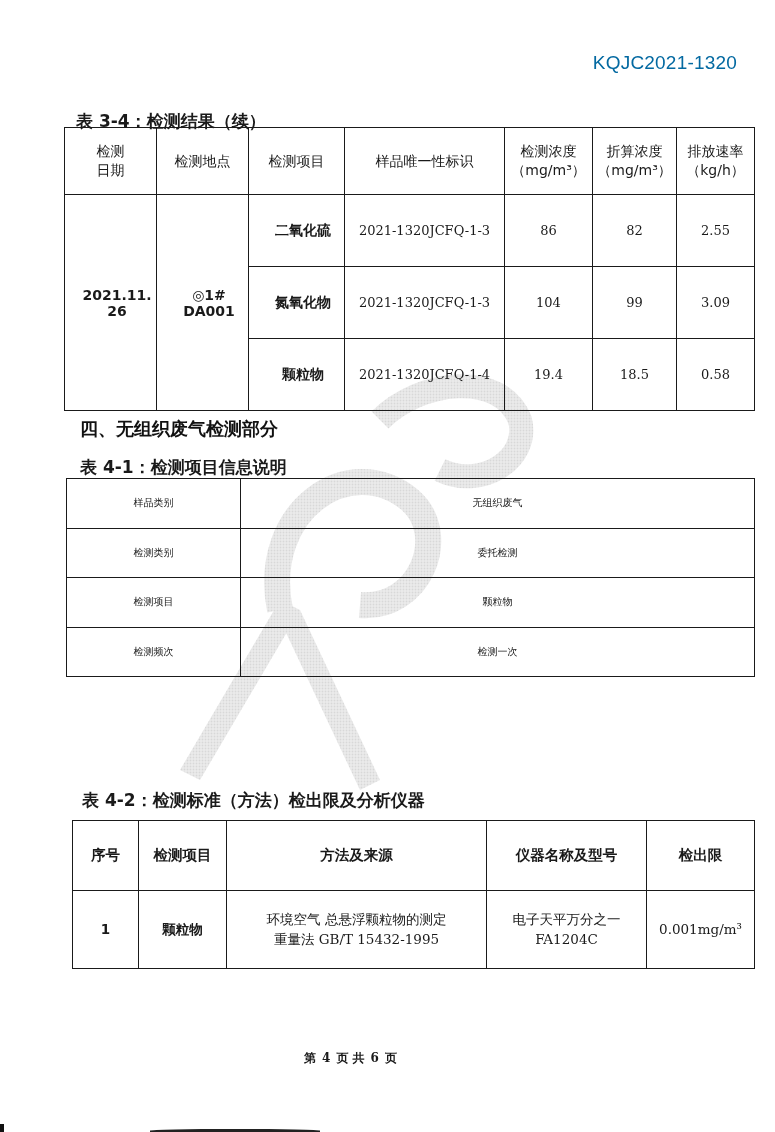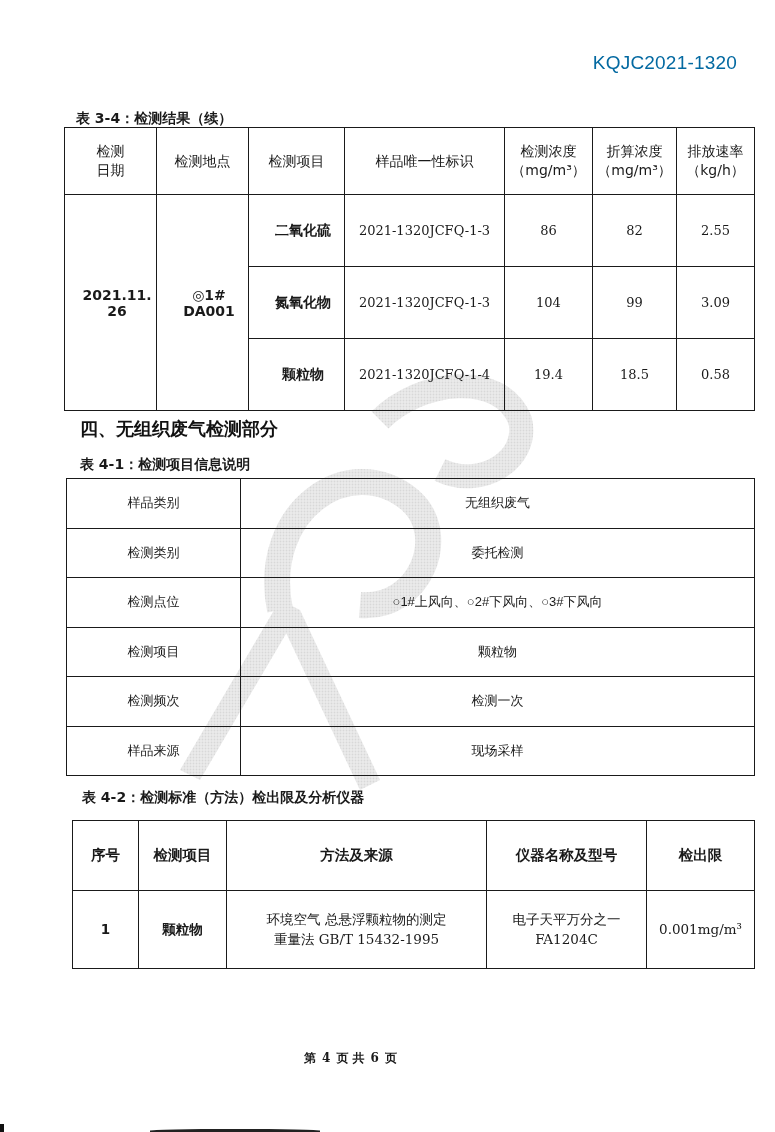--- a/index.html
+++ b/index.html
@@ -1,36 +1,36 @@
 <!DOCTYPE html>
 <html><head>
   <meta charset="utf-8">
   <style>
     * { box-sizing: border-box; margin: 0; padding: 0; }
     html, body { width: 775px; height: 1132px; background: #ffffff; overflow: hidden; }
     body { position: relative; font-family: "DejaVu Sans", sans-serif; color: #1a1a1a; }
 
     .report-no { position: absolute; top: 52px; right: 38px; font-family: "Liberation Sans", sans-serif; font-size: 19px; color: #0369a1; letter-spacing: 0.2px; }
 
-    .caption { position: absolute; font-size: 14px; font-weight: bold; color: #1a1a1a; }
+    .caption { position: absolute; font-size: 17px; font-weight: bold; color: #1a1a1a; }
     .section-title { position: absolute; font-size: 18px; font-weight: bold; color: #111; }
 
     table { position: absolute; border-collapse: collapse; table-layout: fixed; }
     td, th { border: 1.6px solid #1a1a1a; text-align: center; vertical-align: middle; font-weight: normal; }
 
     
     #t34 { left: 64px; top: 127px; width: 690px; }
     #t34 th { font-size: 14px; height: 67px; line-height: 1.35; }
     #t34 td { height: 72px; font-size: 14px; }
     #t34 td.mono { font-family: "DejaVu Serif", serif; font-size: 13px; margin-top: 34px; }
     #t34 td.bold { font-weight: bold; padding-left: 13px; }
 
     
     #t41 { left: 66px; top: 478px; width: 688px; }
-    #t41 td { height: 49.5px; font-size: 13px; margin-top: 10px; }
+    #t41 td { height: 49.5px; font-size: 10px; margin-top: 10px; }
     #t41 td.val { font-family: Liberation Sans, sans-serif; text-align: center; }
 
     
     #t42 { left: 72px; top: 820px; width: 682px; }
     #t42 th { height: 70px; font-size: 14.5px; font-weight: bold; }
     #t42 td { height: 78px; font-size: 13.5px; line-height: 1.45; }
     #t42 td.serif { font-family: "DejaVu Serif", serif; }
     #t42 td.bold { font-weight: bold; }
 
     .footer { position: absolute; top: 1050px; left: 0; width: 701px; text-align: center; font-family: "DejaVu Serif", serif; font-size: 12px; font-weight: bold; }
@@ -119,34 +119,26 @@
   <tbody>
       <tr>
     <td>样品类别</td>
     <td class="val">无组织废气</td>
   </tr>
   <tr>
     <td>检测类别</td>
     <td class="val">委托检测</td>
   </tr>
   <tr>
-    <td>检测点位</td>
-    <td class="val">○1#上风向、○2#下风向、○3#下风向</td>
-  </tr>
-  <tr>
     <td>检测项目</td>
     <td class="val">颗粒物</td>
   </tr>
   <tr>
     <td>检测频次</td>
     <td class="val">检测一次</td>
-  </tr>
-  <tr>
-    <td>样品来源</td>
-    <td class="val">现场采样</td>
   </tr>
 </tbody>
   </table>
 
 <div class="caption" style="left:82px; top:789px;">表 4-2：检测标准（方法）检出限及分析仪器</div>
 
 <table id="t42">
   <colgroup>
     <col style="width:66px">
       <col style="width:88px">

